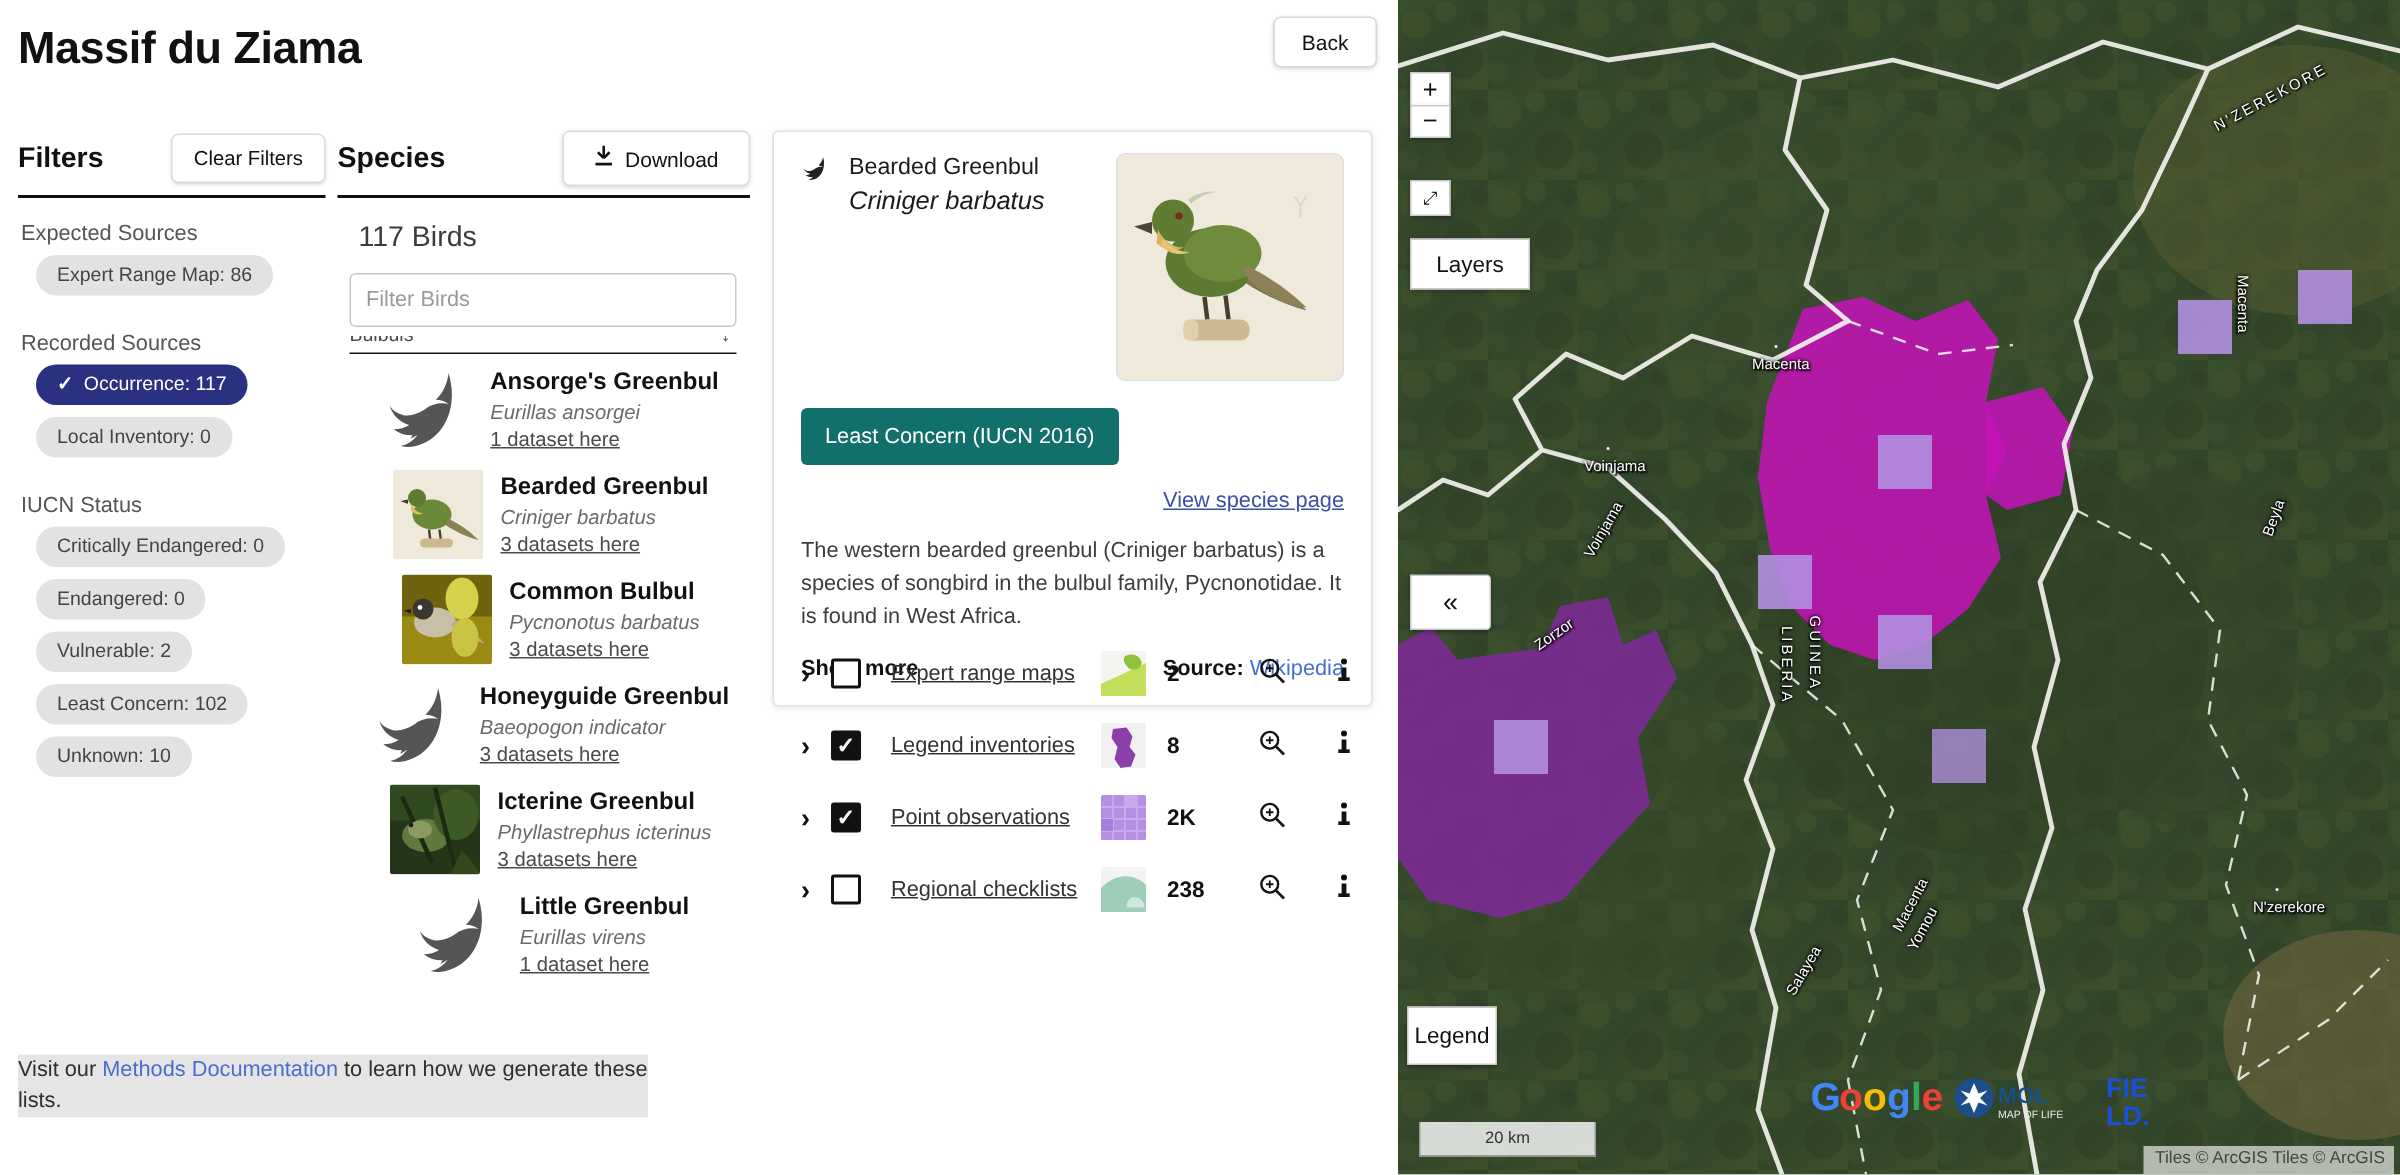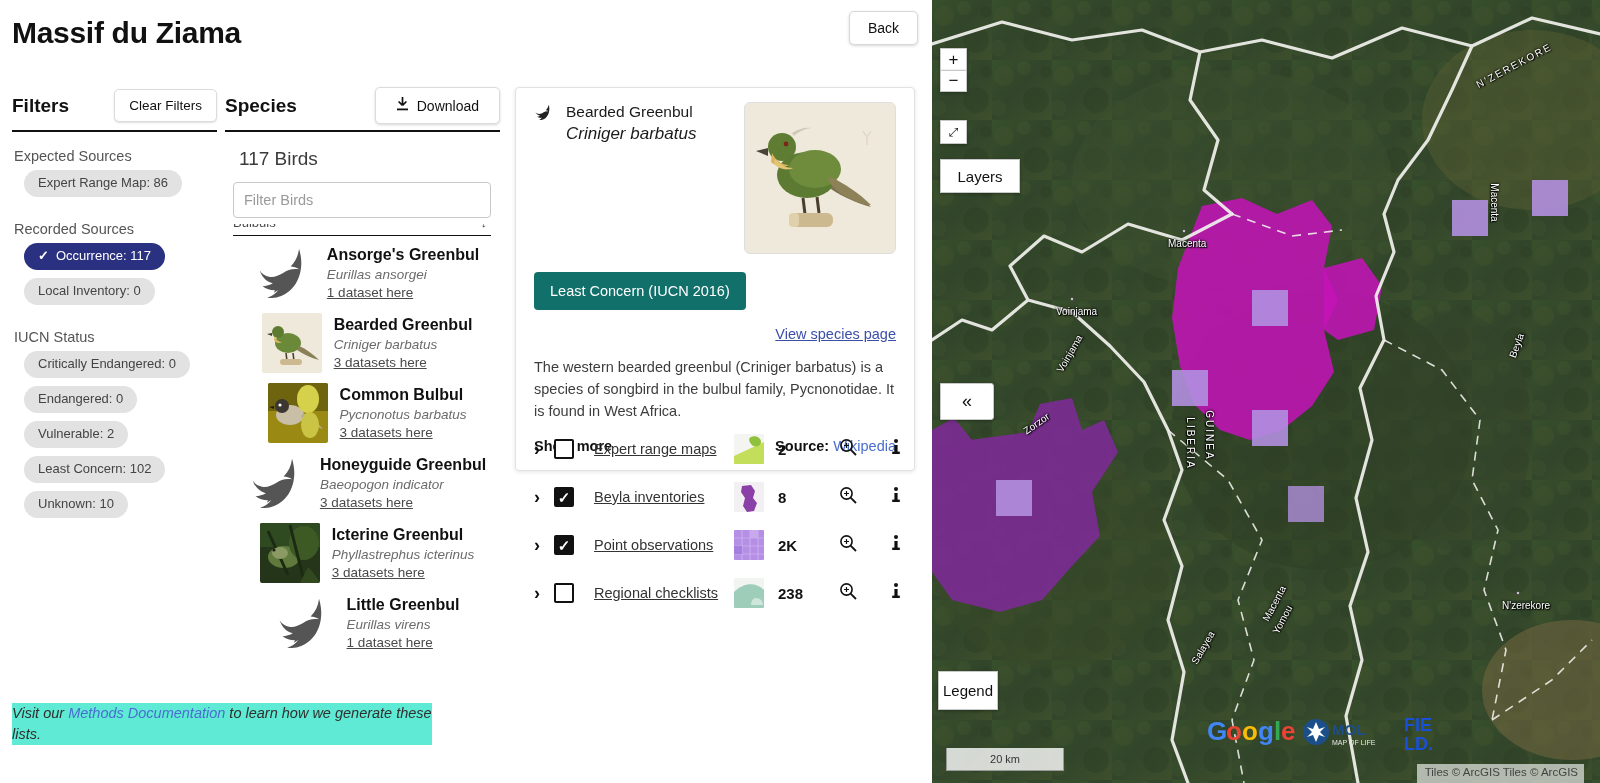--- a/index.html
+++ b/index.html
@@ -91,21 +91,21 @@
     width: 60px; height: 60px; flex: 0 0 60px; border-radius: 2px;
     overflow: hidden; display: block;
   }
   .species-text { padding-top: 2px; }
   .species-common { font-size: 16px; font-weight: bold; color: #111; line-height: 1.25; }
   .species-sci { font-size: 13.5px; font-style: italic; color: #6b6b6b; margin-top: 2px; }
   .species-datasets { font-size: 13.5px; color: #4a4a4a; text-decoration: underline; margin-top: 3px; cursor: pointer; }
 
   #methods-note {
     position: absolute; left: 12px; top: 703px; width: 420px;
-    font-size: 14.5px; color: #2f2f2f; line-height: 1.45; background: #5eead4; font-style: italic;
+    font-size: 14.5px; color: #2f2f2f; line-height: 1.45; background: #e5e5e5;
   }
   #methods-note a { color: #4a6ed0; text-decoration: none; cursor: pointer; }
 
   
   #detail-card {
     position: absolute; left: 515px; top: 87px; width: 400px;
     background: #fff; border: 1px solid #e2e2e2; border-radius: 4px;
     box-shadow: 0 1px 4px rgba(0,0,0,.10);
     padding: 14px 18px 16px 18px;
   }
@@ -178,21 +178,21 @@
     border-radius: 0 3px 3px 0;
   }
   #scale-bar {
     position: absolute; left: 14px; bottom: 12px; width: 118px; height: 23px;
     background: rgba(255,255,255,.80);
     border: 1px solid #999; border-top: none;
     font-size: 11px; color: #333;
     display: flex; align-items: center; justify-content: center;
   }
   #map-attrib {
-    position: absolute; right: 16px; bottom: 0; height: 19px;
+    position: absolute; right: 4px; bottom: 0; height: 19px;
     background: rgba(255,255,255,.62); color: #444;
     font-size: 11.5px; padding: 2px 6px 0 8px;
   }
   .map-label {
     position: absolute; color: #fff; font-size: 10px;
     text-shadow: 0 0 2px #000, 0 0 3px #000, 1px 1px 1px #000;
     pointer-events: none; white-space: nowrap;
   }
   .map-dot {
     position: absolute; width: 4px; height: 4px; background: #fff;
@@ -428,21 +428,21 @@
             </svg></span>
           <span class="lr-info"><svg width="14" height="18" viewBox="0 0 14 18">
               <circle cx="7" cy="3" r="2" fill="#111"></circle>
               <rect x="5.4" y="7" width="3.2" height="9" fill="#111"></rect>
               <rect x="3.2" y="13.6" width="7.6" height="2.4" fill="#111"></rect>
             </svg></span>
         </div>
         <div class="layer-row">
           <span class="lr-caret">›</span>
           <span class="lr-check checked"></span>
-          <span class="lr-label">Beyla inventories</span>
+          <span class="lr-label">Legend inventories</span>
           <span class="lr-swatch"><svg width="30" height="30" viewBox="0 0 30 30">
               <rect width="30" height="30" fill="#f2f0f2"></rect>
               <path d="M8 4l9-1 4 6-2 7 4 5-3 8-7 1-4-6 2-8-4-6z" fill="#8b3fa8"></path>
             </svg></span>
           <span class="lr-count">8</span>
           <span class="lr-zoom"><svg width="18" height="18" viewBox="0 0 18 18">
               <circle cx="7.5" cy="7.5" r="5.6" fill="none" stroke="#111" stroke-width="1.6"></circle>
               <path d="M11.6 11.6L17 17" stroke="#111" stroke-width="1.8"></path>
               <path d="M7.5 5v5M5 7.5h5" stroke="#111" stroke-width="1.2"></path>
             </svg></span>

